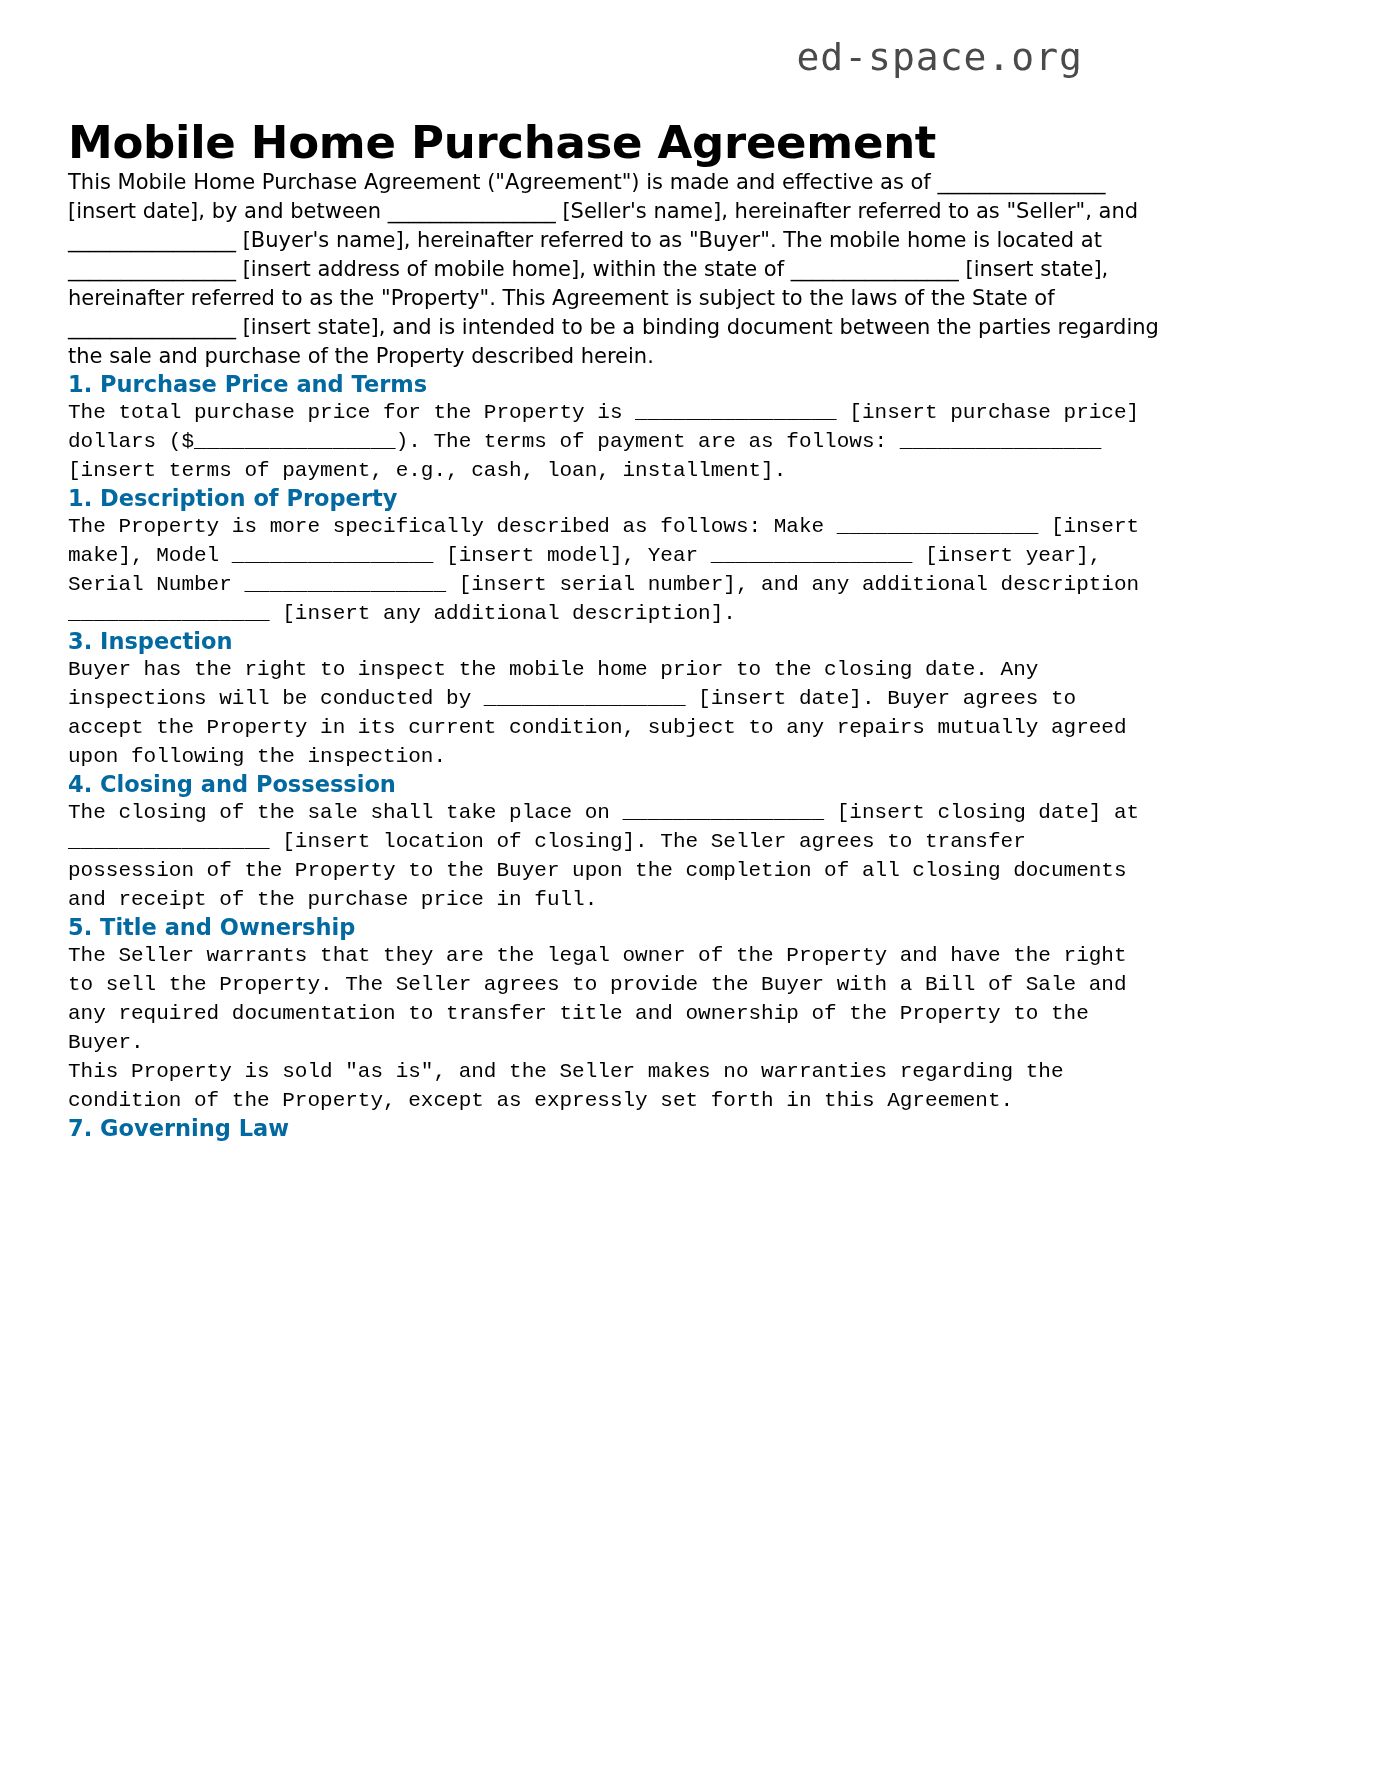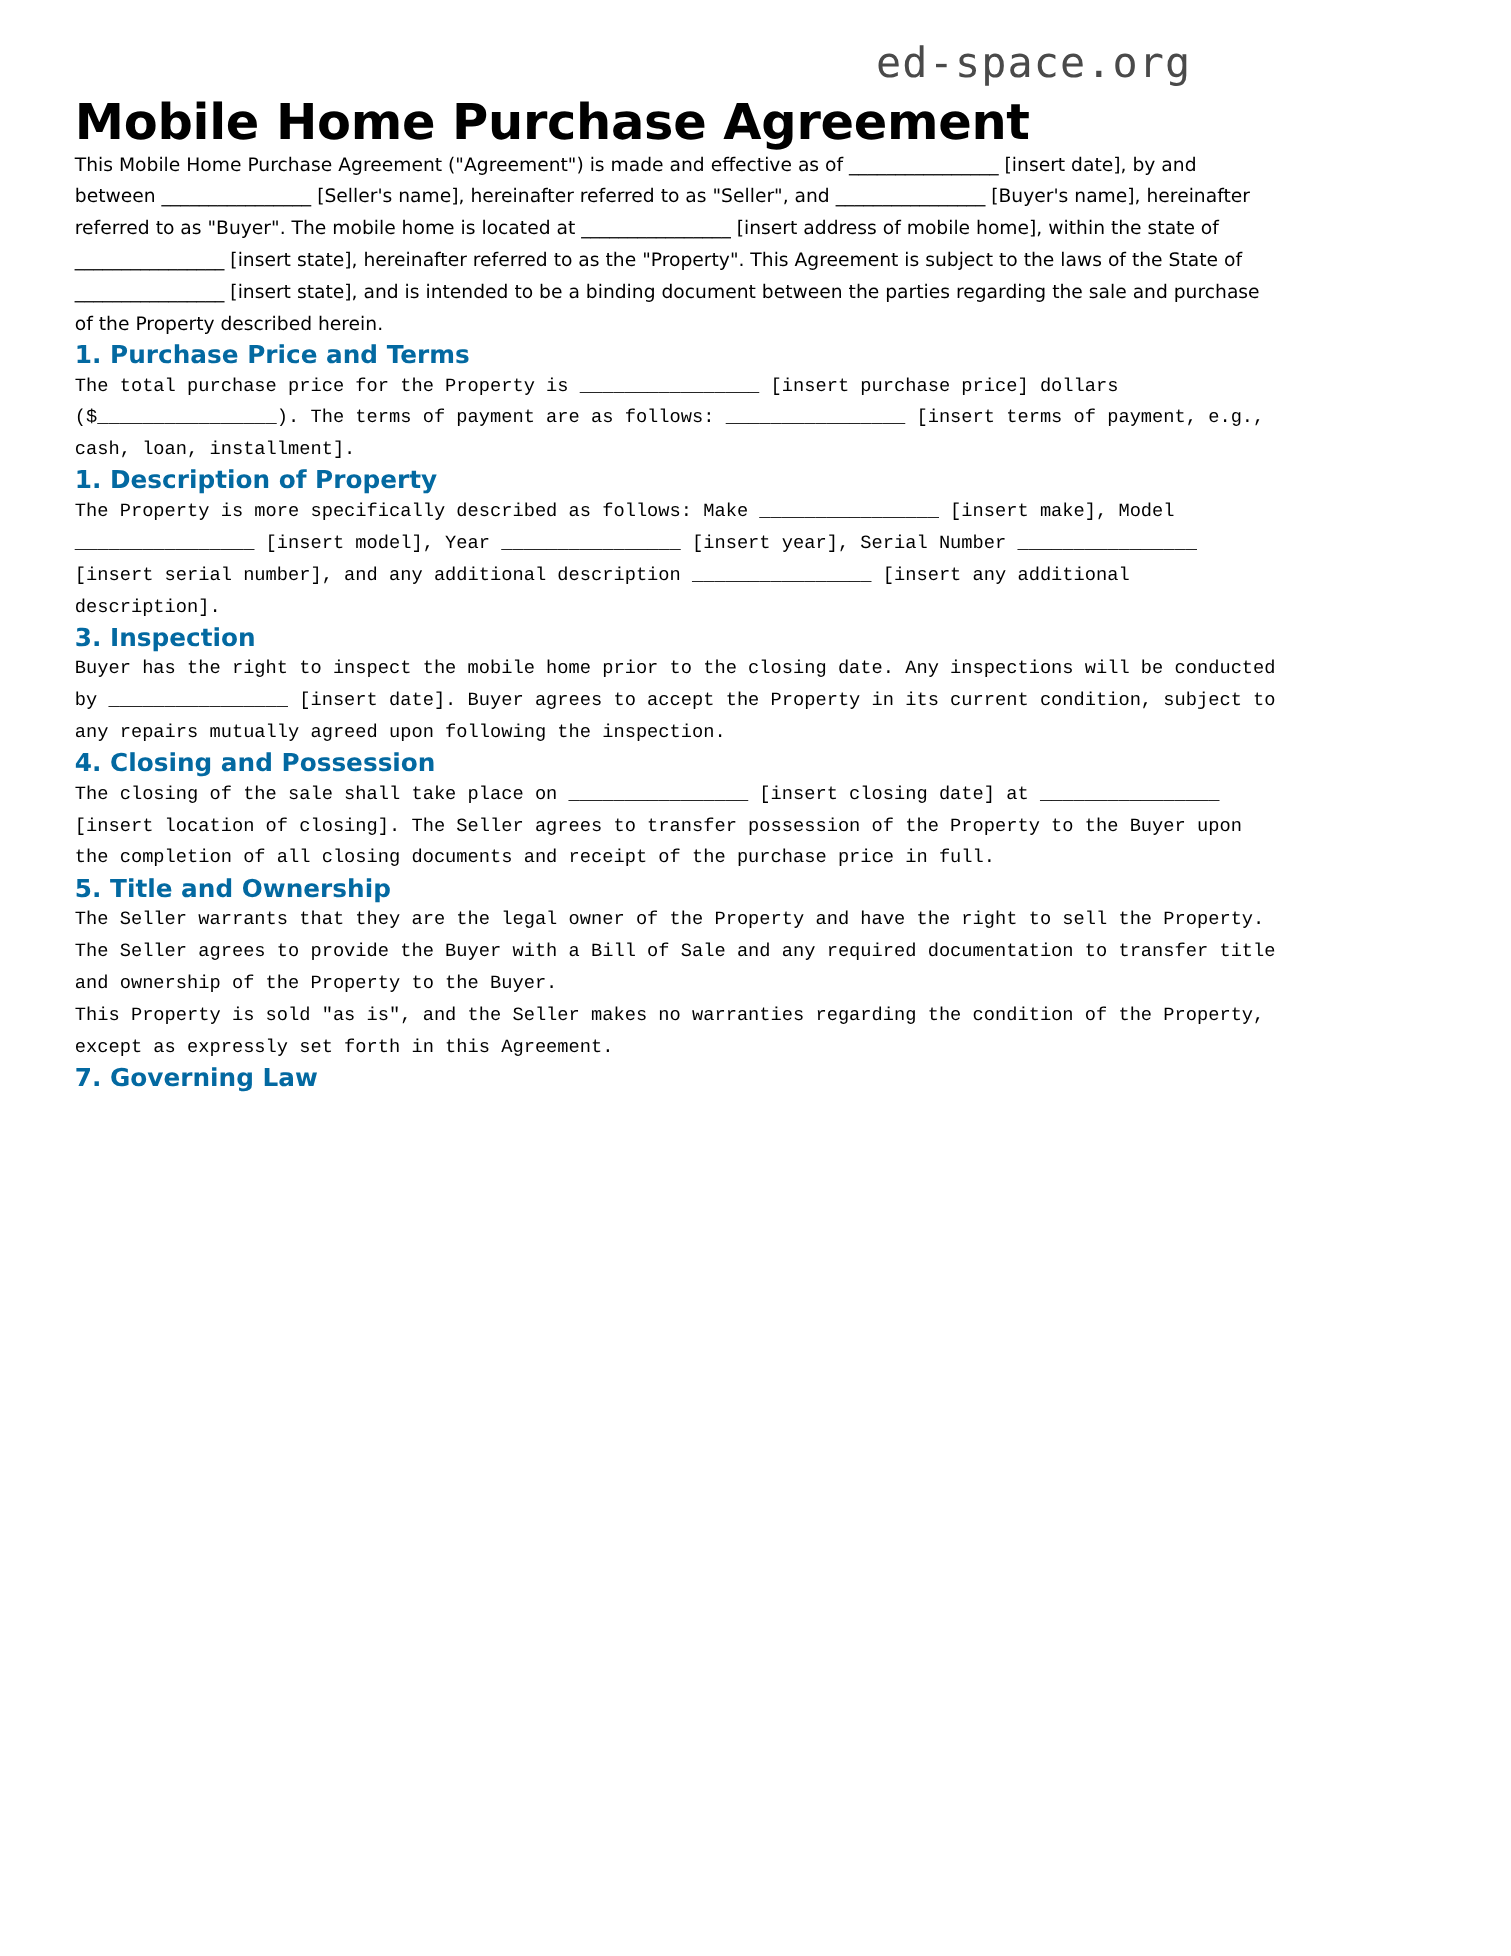--- a/index.html
+++ b/index.html
@@ -38,26 +38,26 @@
     left: 68px;
     top: 0;
     width: 1092px;
   }
   h1.doc-title {
     font-family: "DejaVu Sans", sans-serif;
     font-weight: bold;
     font-size: 45px;
     line-height: 1.1;
     margin: 0;
-    padding-top: 86px;
+    padding-top: 118px;
     letter-spacing: -0.3px;
     color: #000;
   }
   p.body-text {
-    font-size: 17px;
+    font-size: 21px;
     line-height: 29px;
     margin: 0;
     padding: 0;
     color: #000;
     text-align: left;
     word-spacing: 0px;
   }
   .para-intro { margin-top: 43px; }
   h2.section-heading {
     font-family: "DejaVu Sans", sans-serif;

